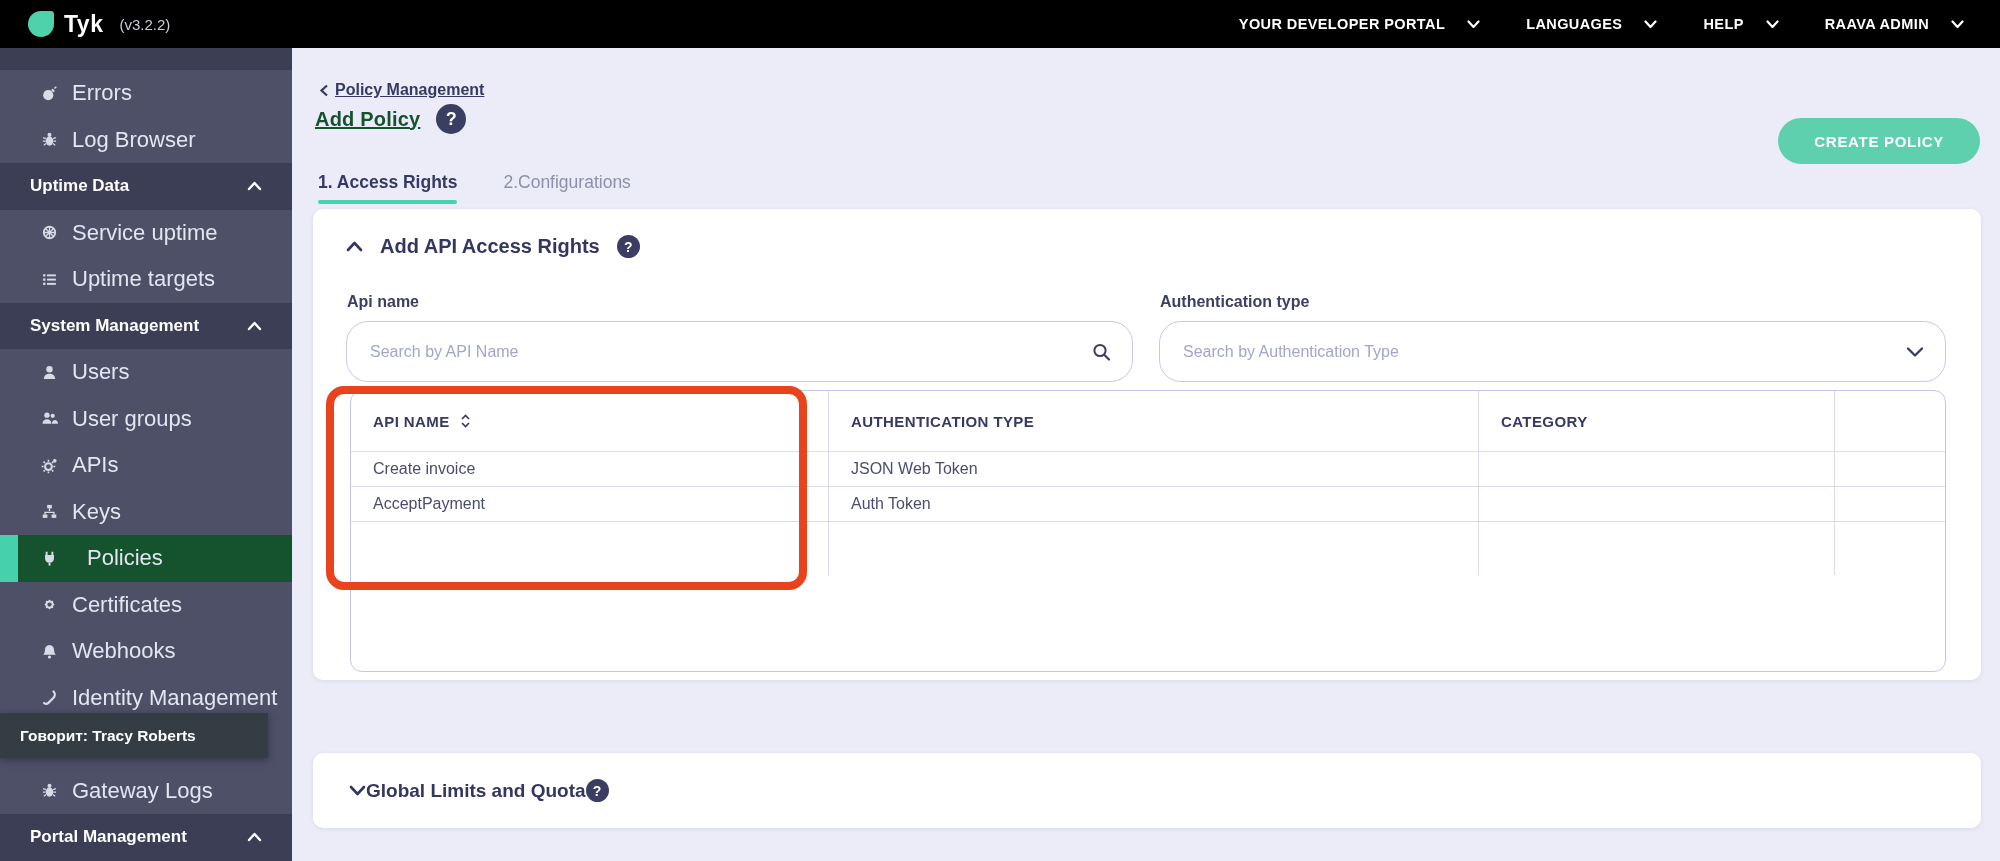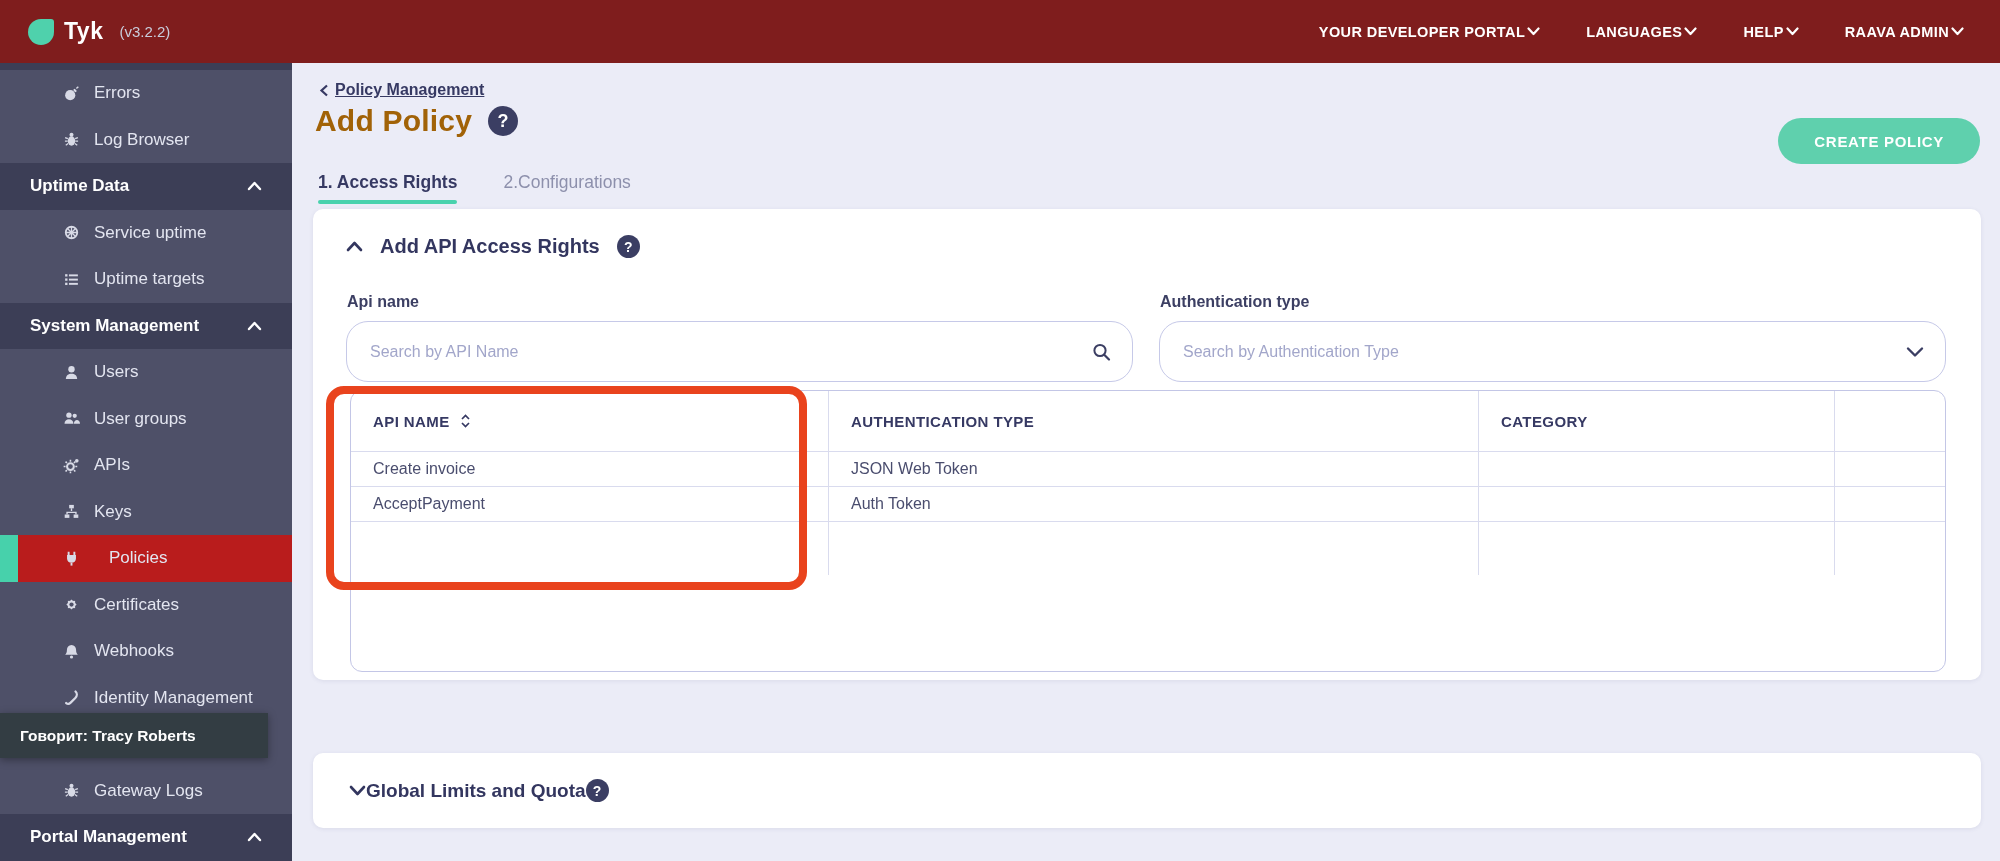--- a/index.html
+++ b/index.html
@@ -1,46 +1,46 @@
 <!DOCTYPE html>
 <html><head>
 <meta charset="utf-8">
 <style>
   html,body{margin:0;padding:0;}
   body{font-family:"Liberation Sans","DejaVu Sans",sans-serif;}
   #app{position:relative;width:2000px;height:861px;background:#ebecf7;overflow:hidden;}
 
   
-  .topbar{position:absolute;left:0;top:0;right:0;height:63px;background:#7f1d1d;display:flex;padding:0 36px 0 28px;box-sizing:border-box;z-index:30;}
+  .topbar{position:absolute;left:0;top:0;right:0;height:48px;background:#000000;display:flex;padding:0 36px 0 28px;box-sizing:border-box;z-index:30;}
   .logo{display:flex;align-items:center;gap:10px;cursor:pointer;}
   .logo-mark{width:26px;height:26px;background:#4fd1ac;border-radius:13px 3px 13px 13px;}
   .logo-text{color:#ffffff;font-size:23px;font-weight:700;letter-spacing:.5px;}
   .logo-version{color:#c9ccdb;font-size:15px;margin-left:6px;}
   .topnav{margin-left:auto;display:flex;align-items:center;gap:46px;}
-  .topnav-item{display:flex;align-items:center;gap:2px;color:#ffffff;font-size:14.5px;font-weight:700;letter-spacing:.4px;cursor:pointer;white-space:nowrap;}
+  .topnav-item{display:flex;align-items:center;gap:22px;color:#ffffff;font-size:14.5px;font-weight:700;letter-spacing:.4px;cursor:pointer;white-space:nowrap;}
   .topnav-item svg{display:block;}
 
   
   .sidebar{position:absolute;left:0;top:48px;bottom:0;width:292px;background:#4e5068;overflow:hidden;z-index:20;}
   .side-strip{height:22px;background:#3c3e56;}
   .side-row{height:46.5px;display:flex;align-items:center;box-sizing:border-box;}
-  .side-item{padding-left:62px;gap:13px;color:#e3e5f0;font-size:17px;cursor:pointer;position:relative;}
+  .side-item{padding-left:40px;gap:13px;color:#e3e5f0;font-size:22px;cursor:pointer;position:relative;}
   .side-item .icon{width:19px;display:flex;justify-content:center;align-items:center;flex:none;}
-  .side-item.active{background:#b91c1c;gap:28px;}
+  .side-item.active{background:#14532d;gap:28px;}
   .side-item.active::before{content:"";position:absolute;left:0;top:0;bottom:0;width:18px;background:#47d1ab;}
   .side-section{background:#3c3e56;justify-content:space-between;padding:0 30px;color:#ffffff;font-size:17px;font-weight:600;cursor:pointer;}
   .side-spacer{background:transparent;}
   .caption-bar{position:absolute;left:0;top:665px;width:268px;height:45px;background:#333d43;display:flex;align-items:center;padding-left:20px;box-sizing:border-box;color:#ffffff;font-size:15.5px;font-weight:600;box-shadow:0 2px 8px rgba(0,0,0,.35);z-index:25;}
 
   
   .main{position:absolute;left:292px;top:48px;right:0;bottom:0;background:#ebecf7;}
   .breadcrumb{position:absolute;left:27px;top:33px;display:flex;align-items:center;gap:6px;color:#363963;font-size:16px;font-weight:700;cursor:pointer;}
   .breadcrumb .bc-label{text-decoration:underline;}
   .page-title-row{position:absolute;left:23px;top:56px;display:flex;align-items:center;gap:16px;}
-  .page-title{font-size:30px;font-weight:700;color:#a16207;letter-spacing:.2px;}
+  .page-title{font-size:20px;font-weight:700;color:#14532d;letter-spacing:.2px;text-decoration:underline;}
   .qbadge{background:#3b3e63;color:#fff;border-radius:50%;display:flex;align-items:center;justify-content:center;font-weight:700;cursor:pointer;flex:none;}
   .qbadge::after{content:"?";}
   .qbadge.lg{width:30px;height:30px;font-size:18px;}
   .qbadge.sm{width:23px;height:23px;font-size:14px;}
   .create-btn{position:absolute;right:20px;top:70px;height:46px;padding:0 36px;border:none;border-radius:23px;background:#5fd0ad;color:#ffffff;font-family:inherit;font-size:15px;font-weight:700;letter-spacing:.7px;cursor:pointer;display:flex;align-items:center;}
   .tabs{position:absolute;left:26px;top:124px;display:flex;gap:46px;}
   .tab{font-size:17.5px;cursor:pointer;}
   .tab.active{color:#363963;font-weight:600;}
   .tab.active .tab-underline{height:3.5px;background:#49d2ad;border-radius:2px;margin-top:7px;}
   .tab.inactive{color:#8d90ac;font-weight:400;}

